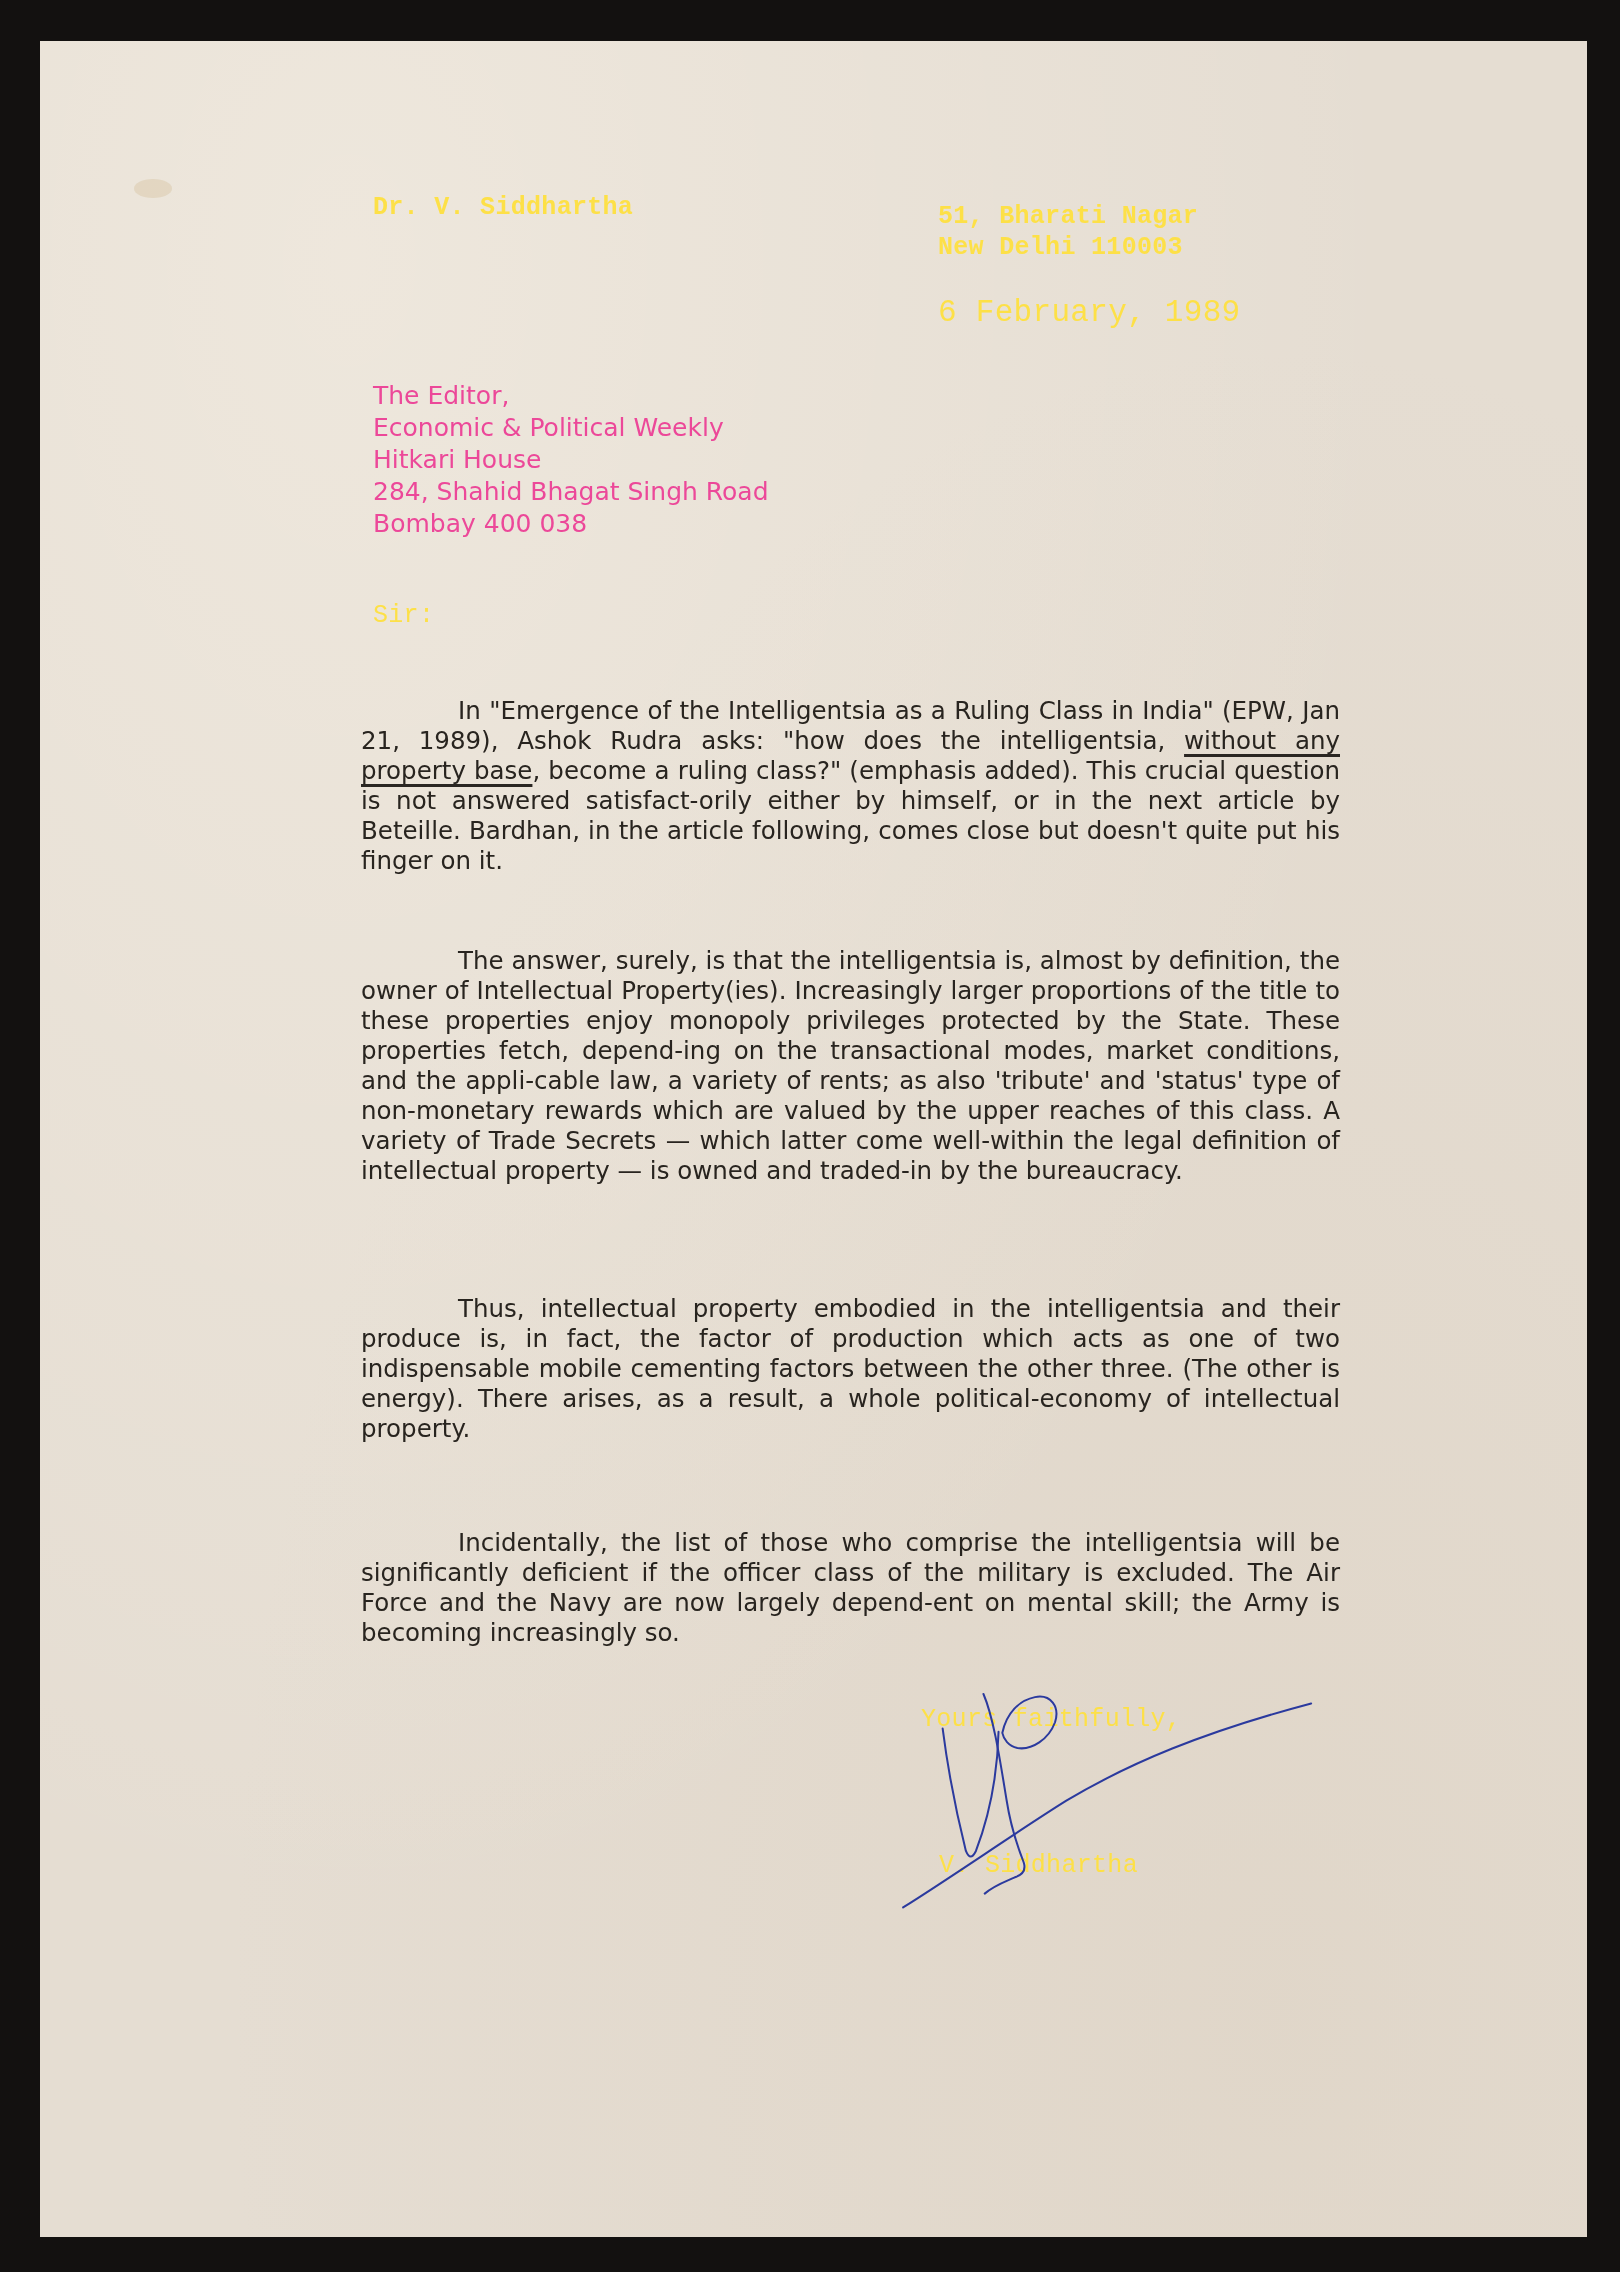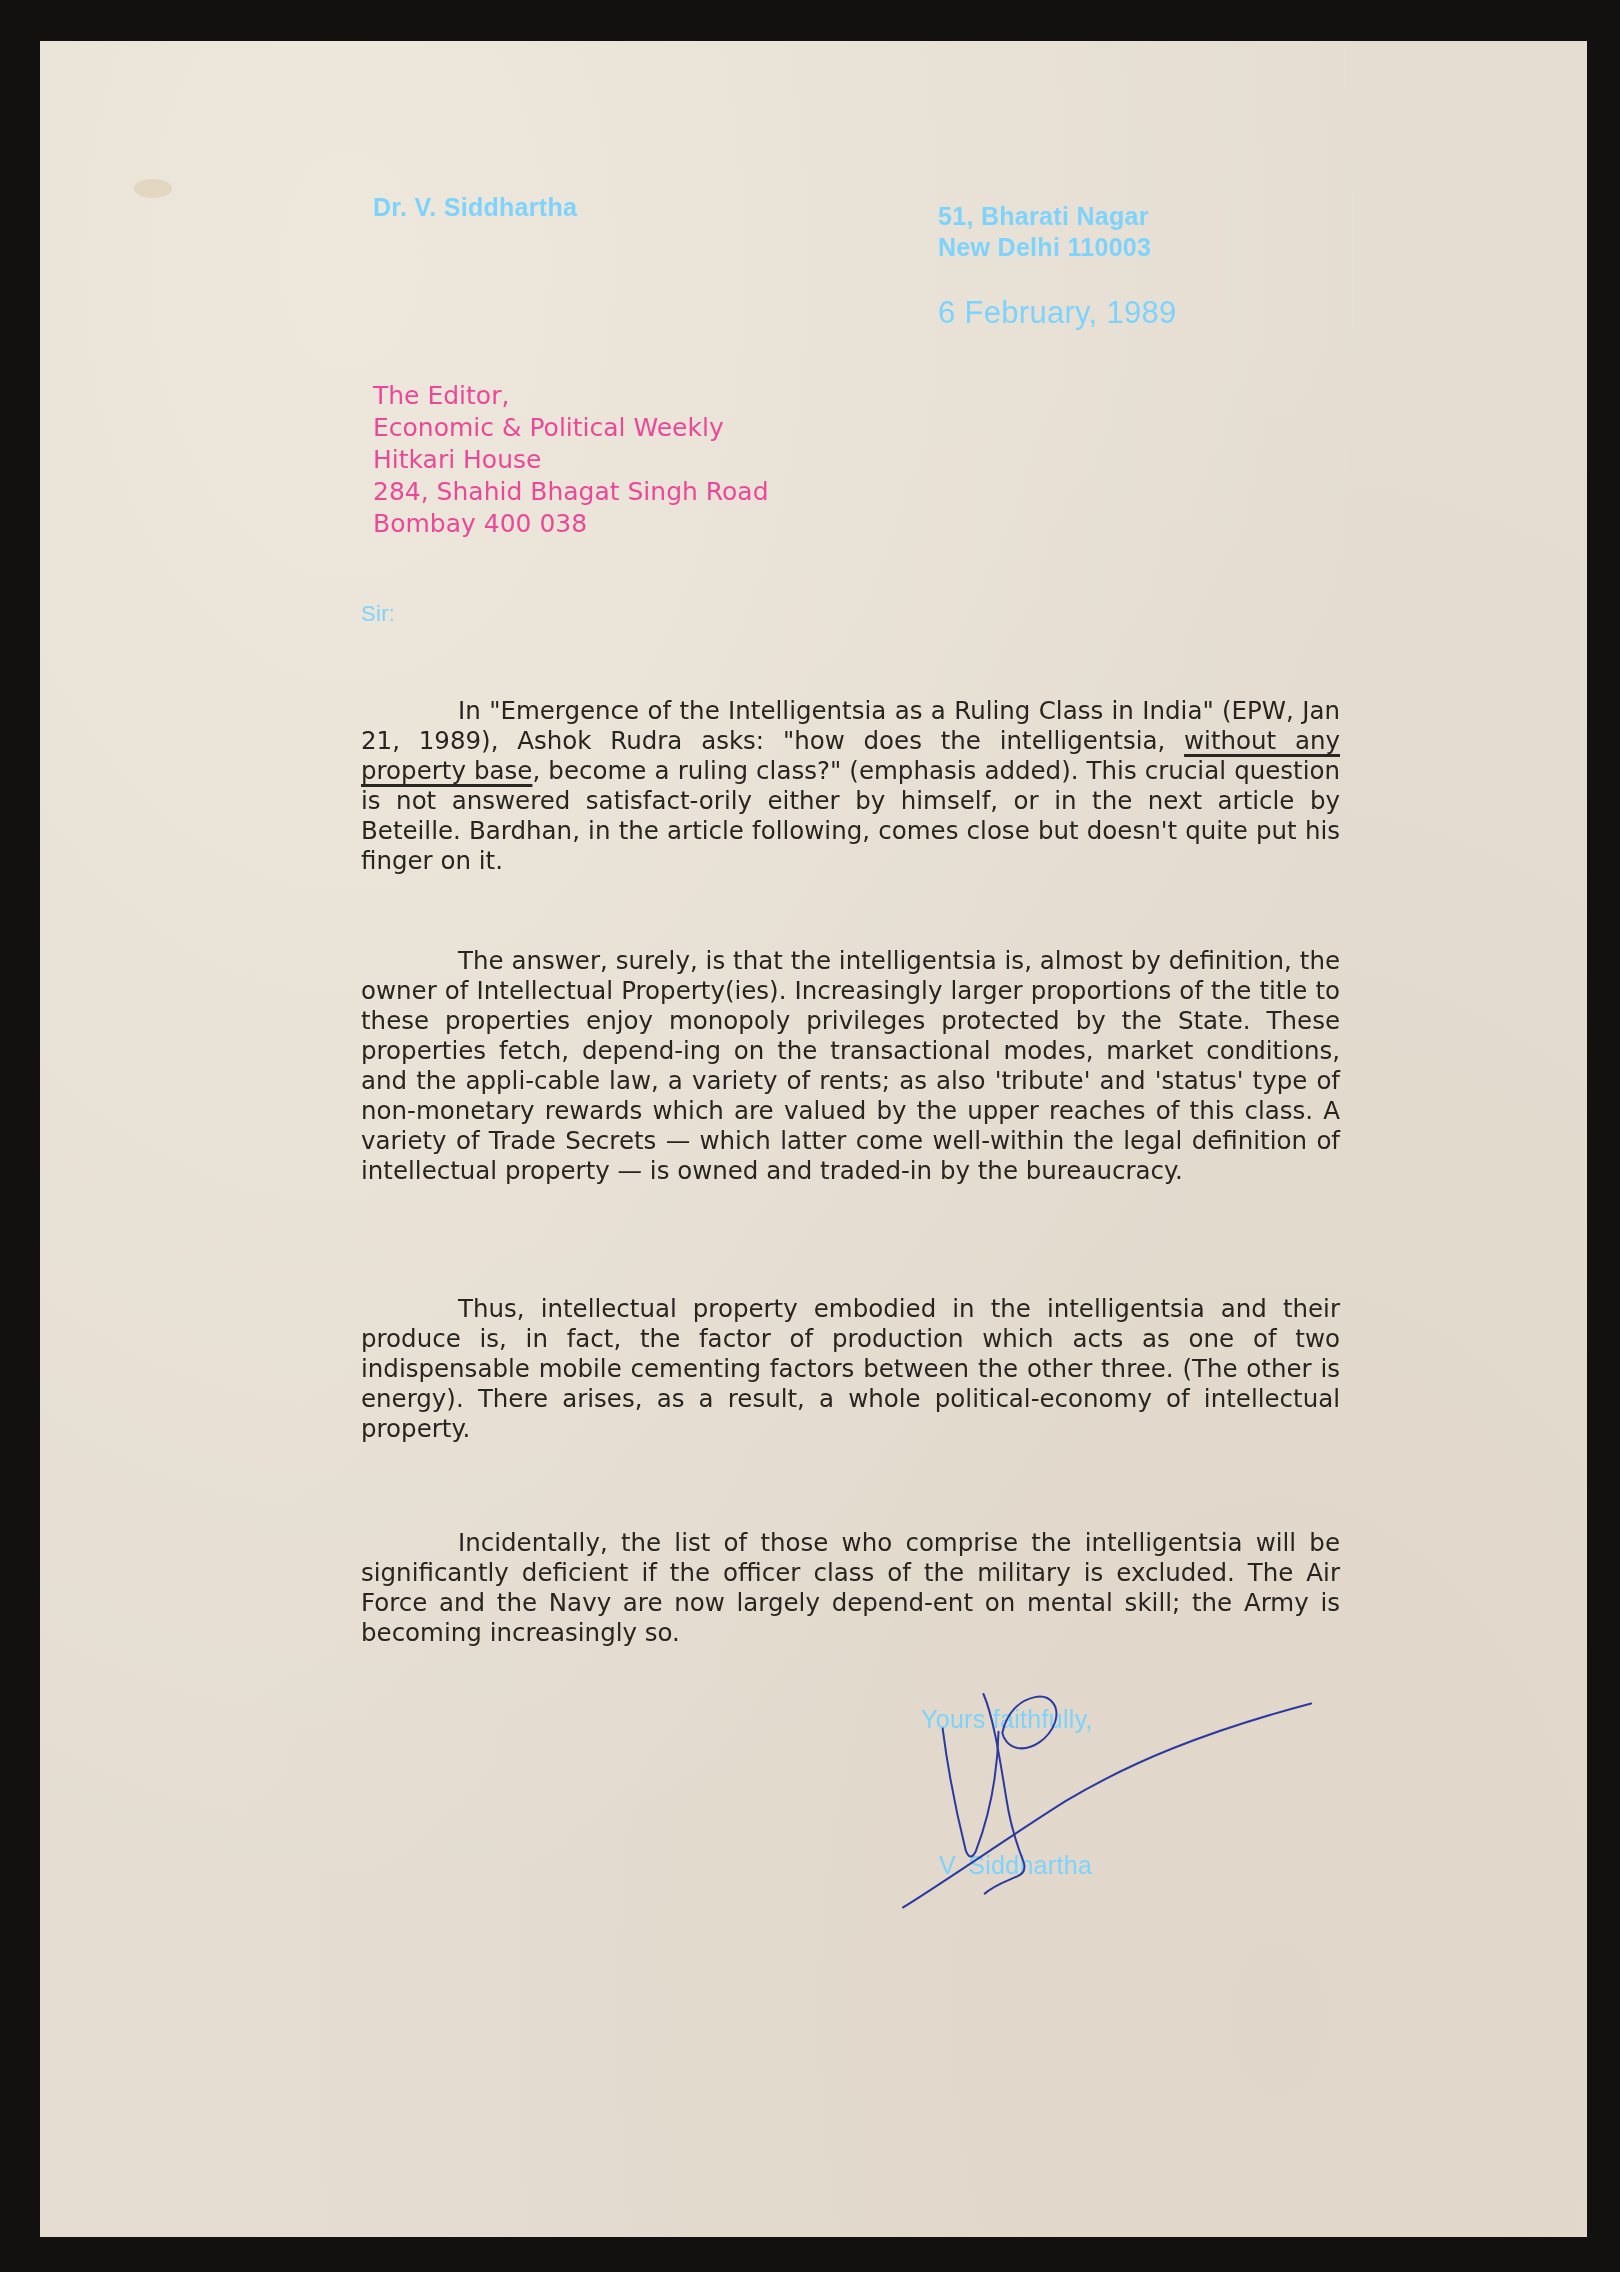--- a/index.html
+++ b/index.html
@@ -29,42 +29,42 @@
     }
     .stain {
       position: absolute;
       left: 94px; top: 138px;
       width: 38px; height: 19px;
       border-radius: 50%;
       background: rgba(200,170,120,0.25);
     }
     .typed {
       position: absolute;
-      font-family: Liberation Sans, sans-serif;
-      color: #7dd3fc;
+      font-family: Liberation Mono, monospace;
+      color: #fde047;
       font-size: 24.5px;
       letter-spacing: 0.3px;
       white-space: nowrap;
     }
     .bold { font-weight: bold; }
     .sender-name { left: 373px; top: 193px; font-size: 25px; }
     .addr-line1 { left: 938px; top: 202px; font-size: 25px; }
     .addr-line2 { left: 938px; top: 233px; font-size: 25px; }
     .letter-date { left: 938px; top: 295px; font-size: 31px; }
 
     .recipient {
       position: absolute;
       left: 373px;
       top: 380px;
       font-family: "DejaVu Sans", sans-serif;
       font-size: 25px;
       line-height: 32px;
       color: #ec4899;
     }
-    .salutation { left: 361px; top: 601px; font-size: 22px; }
+    .salutation { left: 373px; top: 601px; font-size: 25px; }
 
     .body-par {
       position: absolute;
       left: 361px;
       width: 979px;
       font-family: "DejaVu Sans", sans-serif;
       font-size: 24.5px;
       line-height: 30px;
       color: #28241f;
       text-align: justify;

